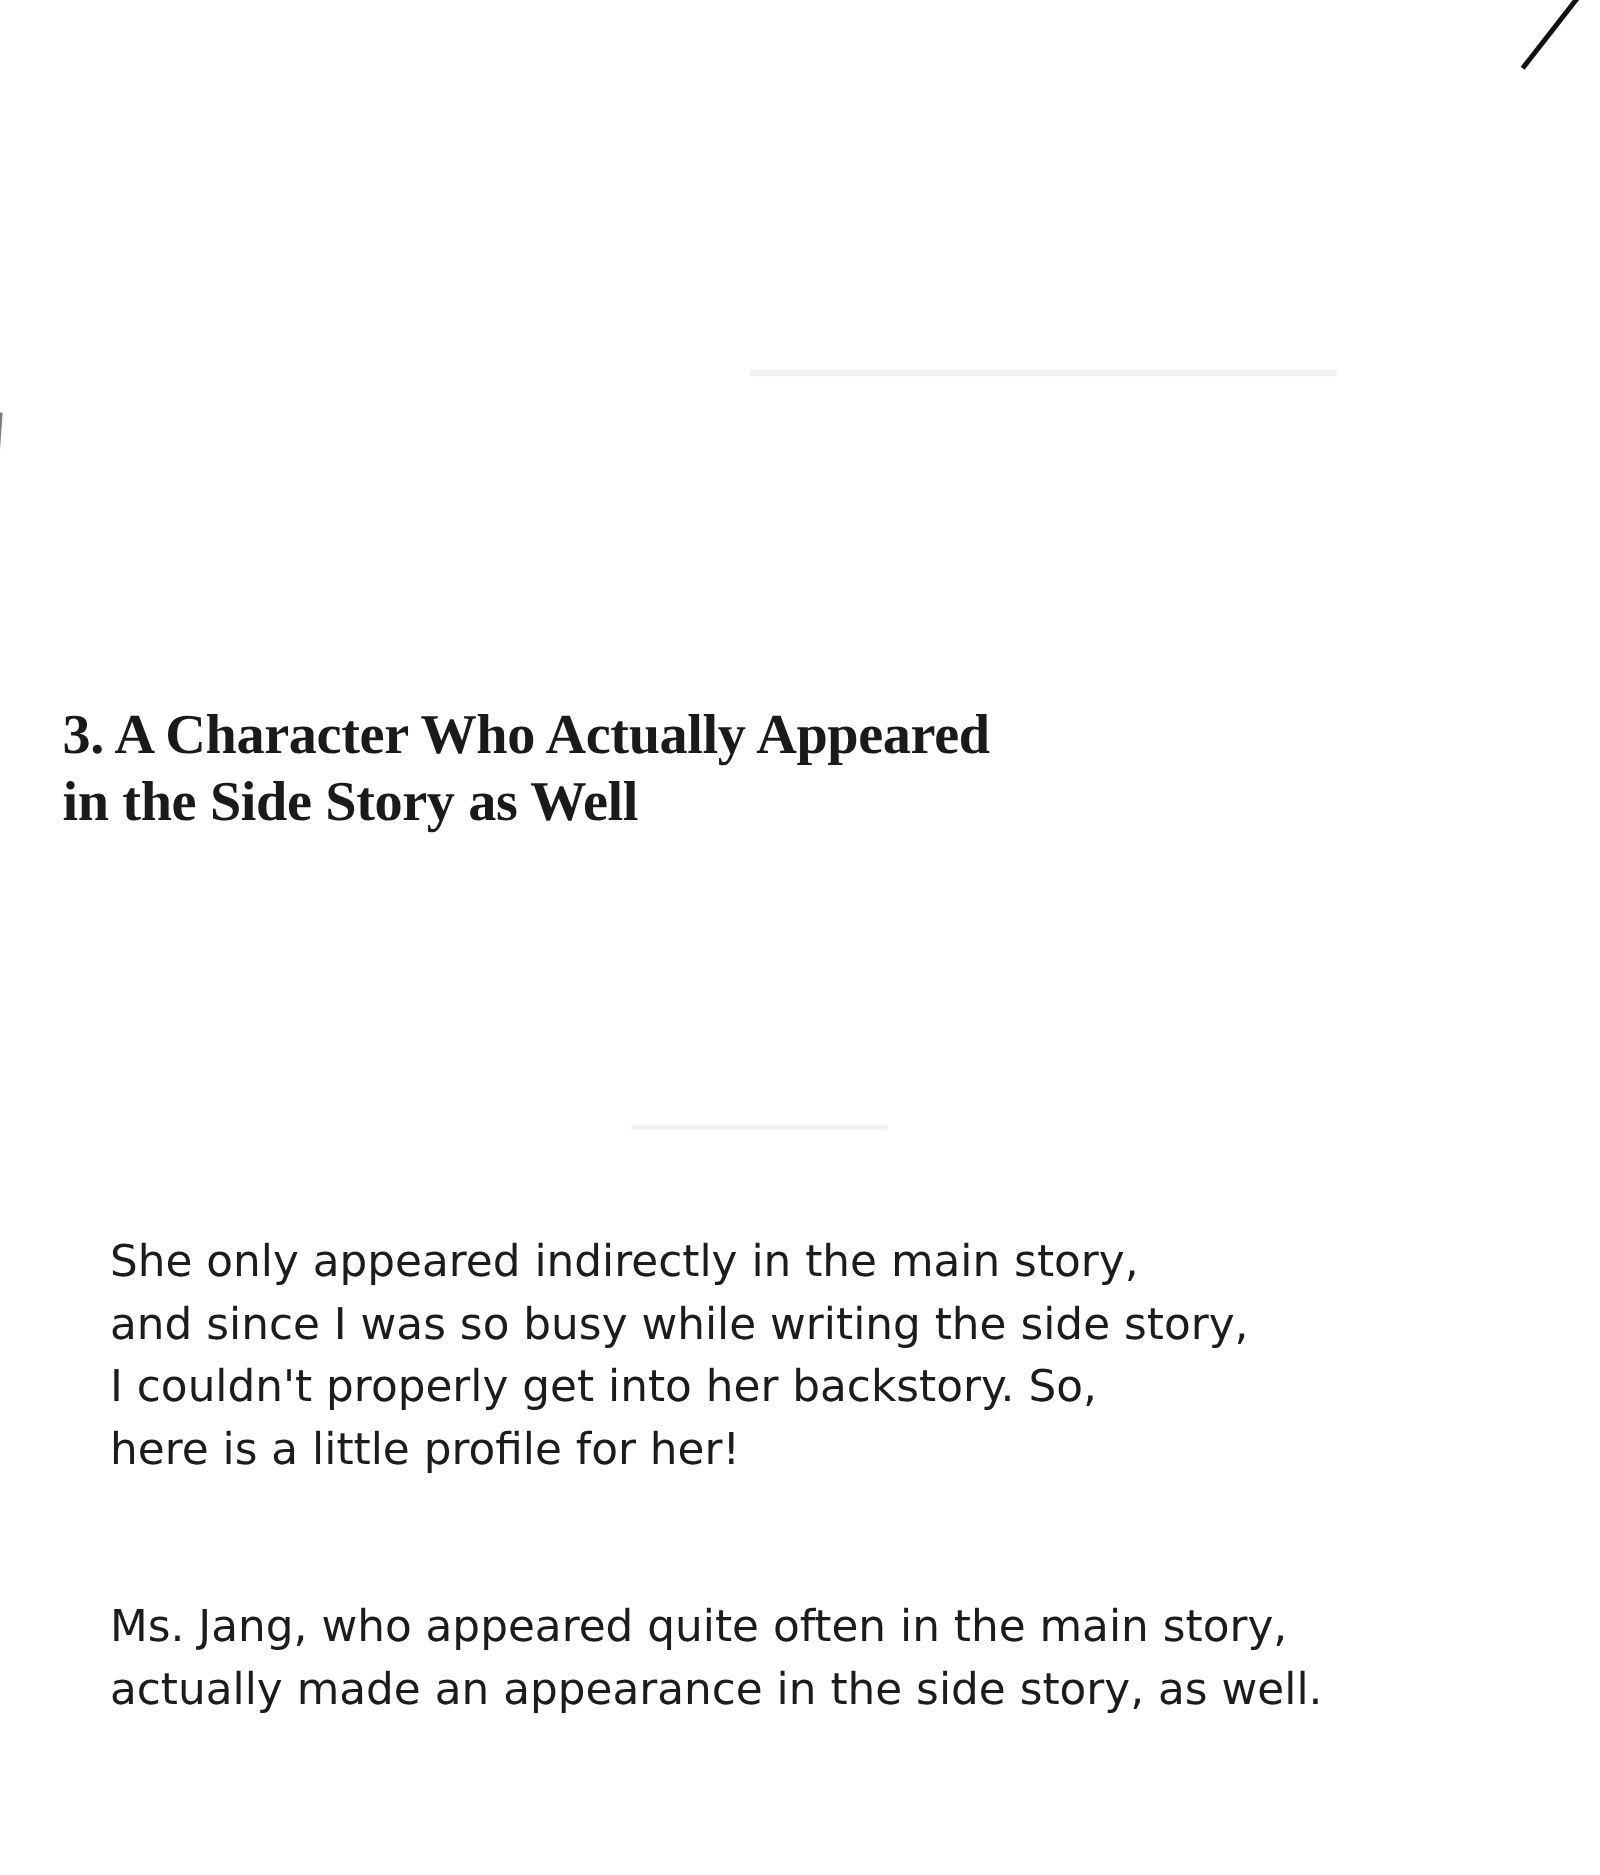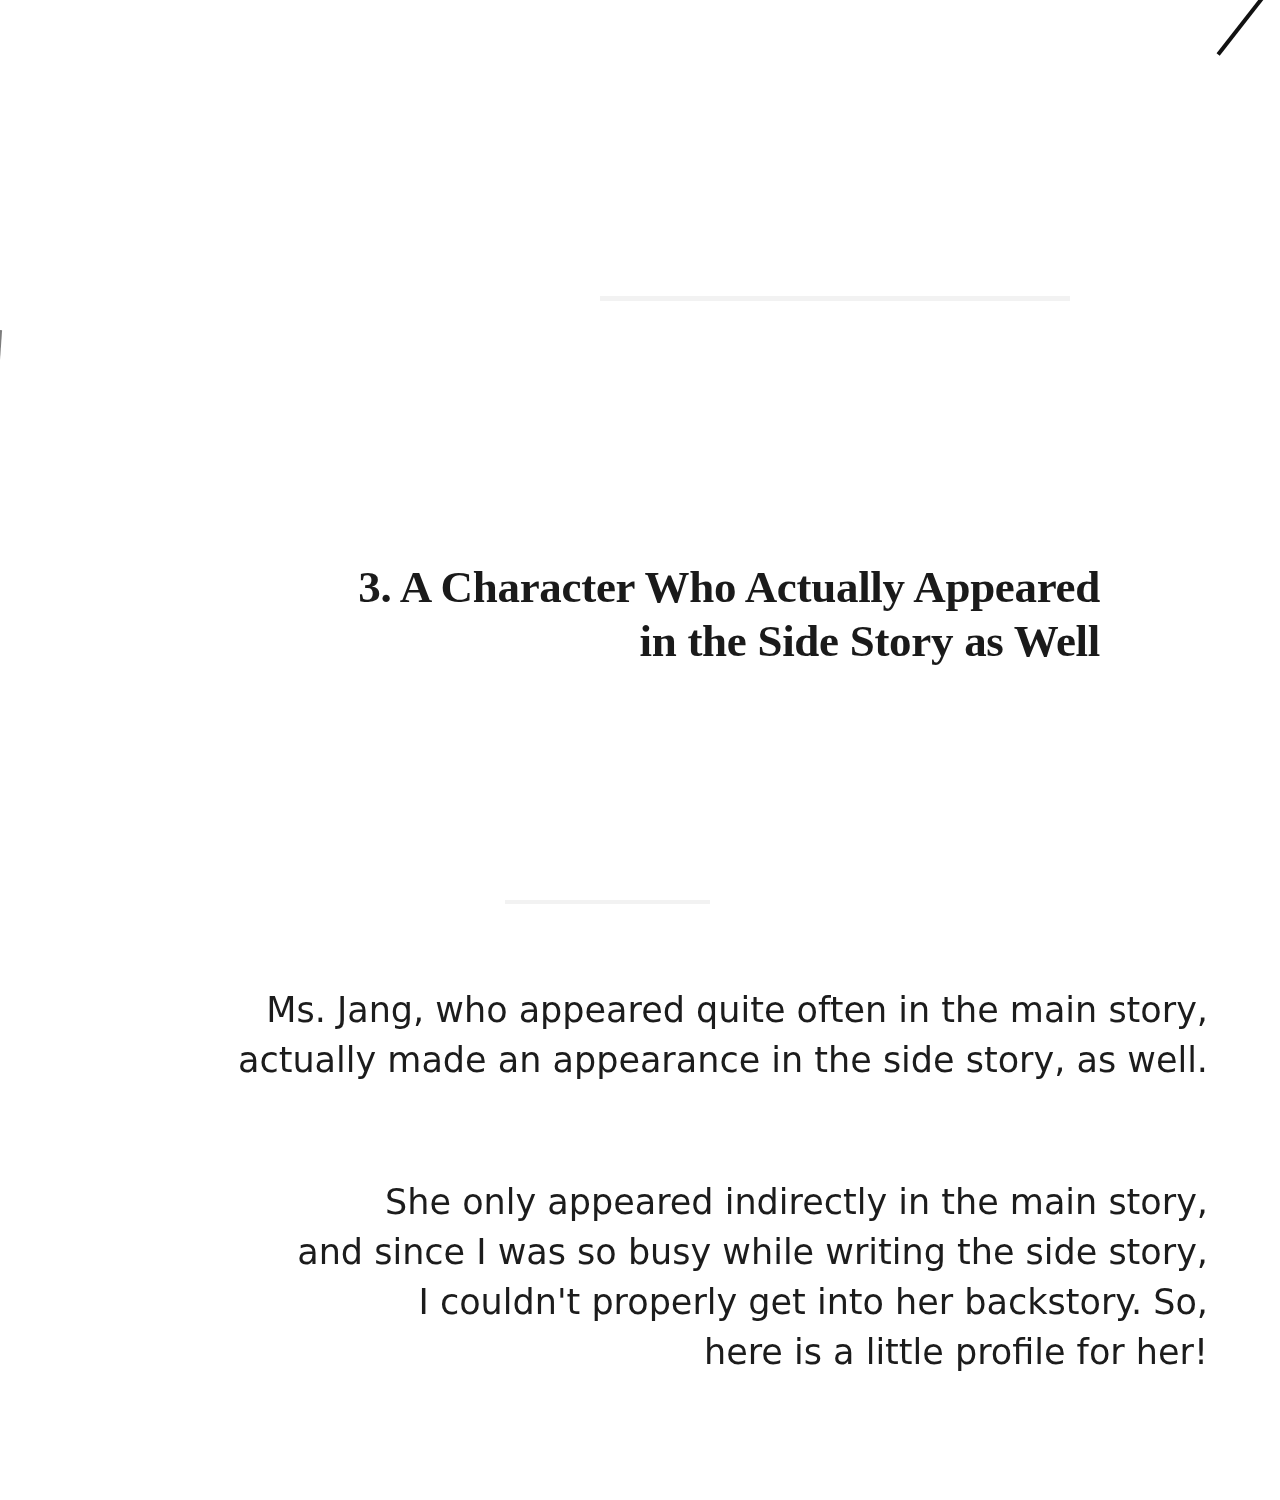--- a/index.html
+++ b/index.html
@@ -7,21 +7,20 @@
     padding: 0;
     background: #ffffff;
   }
   .page {
     position: relative;
     width: 1280px;
     height: 1500px;
     background: #ffffff;
     overflow: hidden;
     font-family: "Liberation Sans", sans-serif;
-    text-align: right;
   }
 
   
   .faint-mark {
     position: absolute;
     background: #f2f2f2;
   }
   .faint-mark.m1 { left: 600px; top: 296px; width: 470px; height: 5px; }
   .faint-mark.m2 { left: 505px; top: 900px; width: 205px; height: 4px; }
 
@@ -98,21 +97,21 @@
   <div class="faint-mark m2"></div>
 
   <div class="stroke top-right"></div>
   <div class="stroke left-edge"></div>
   <div class="stroke bottom-left"></div>
 
   <div class="heading">3. A Character Who Actually Appeared
 in the Side Story as Well</div>
 
   <div class="body-block">
-    <div class="para">Ms. Jang, who appeared quite often in the main story,
-actually made an appearance in the side story, as well.</div>
     <div class="para">She only appeared indirectly in the main story,
 and since I was so busy while writing the side story,
 I couldn't properly get into her backstory. So,
 here is a little profile for her!</div>
+    <div class="para">Ms. Jang, who appeared quite often in the main story,
+actually made an appearance in the side story, as well.</div>
   </div>
 
 </div>
 
 </body></html>

